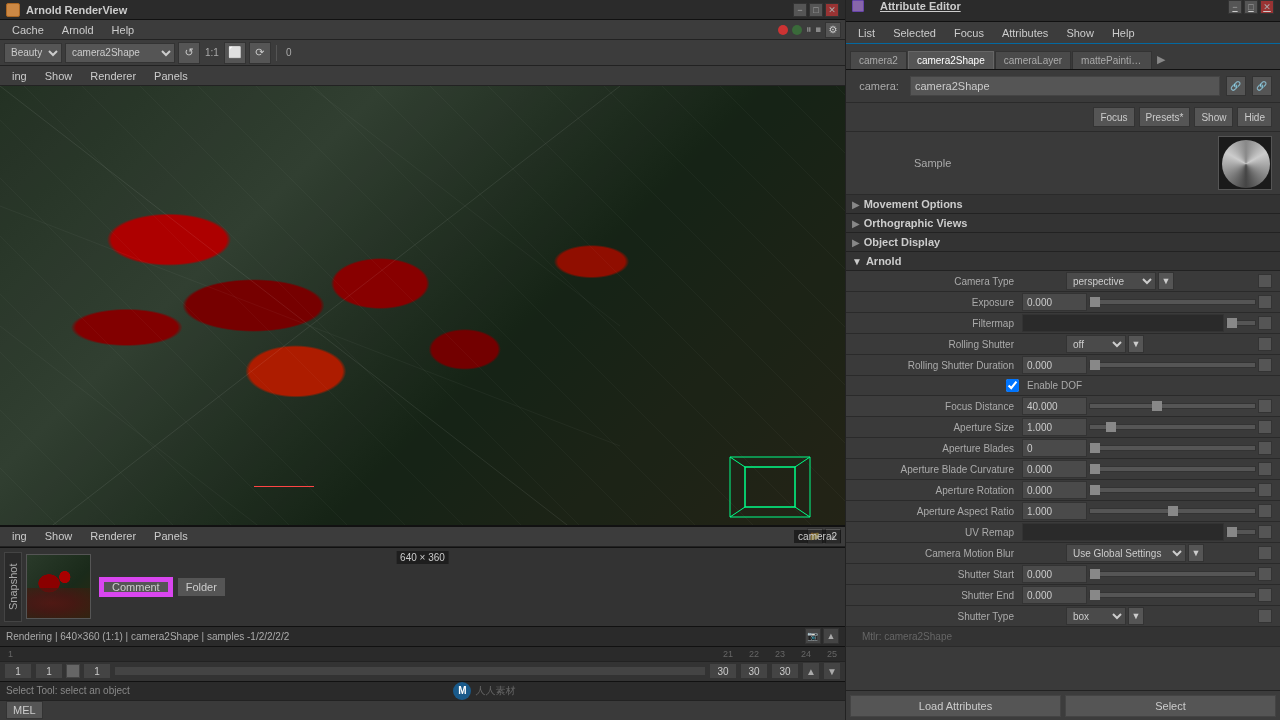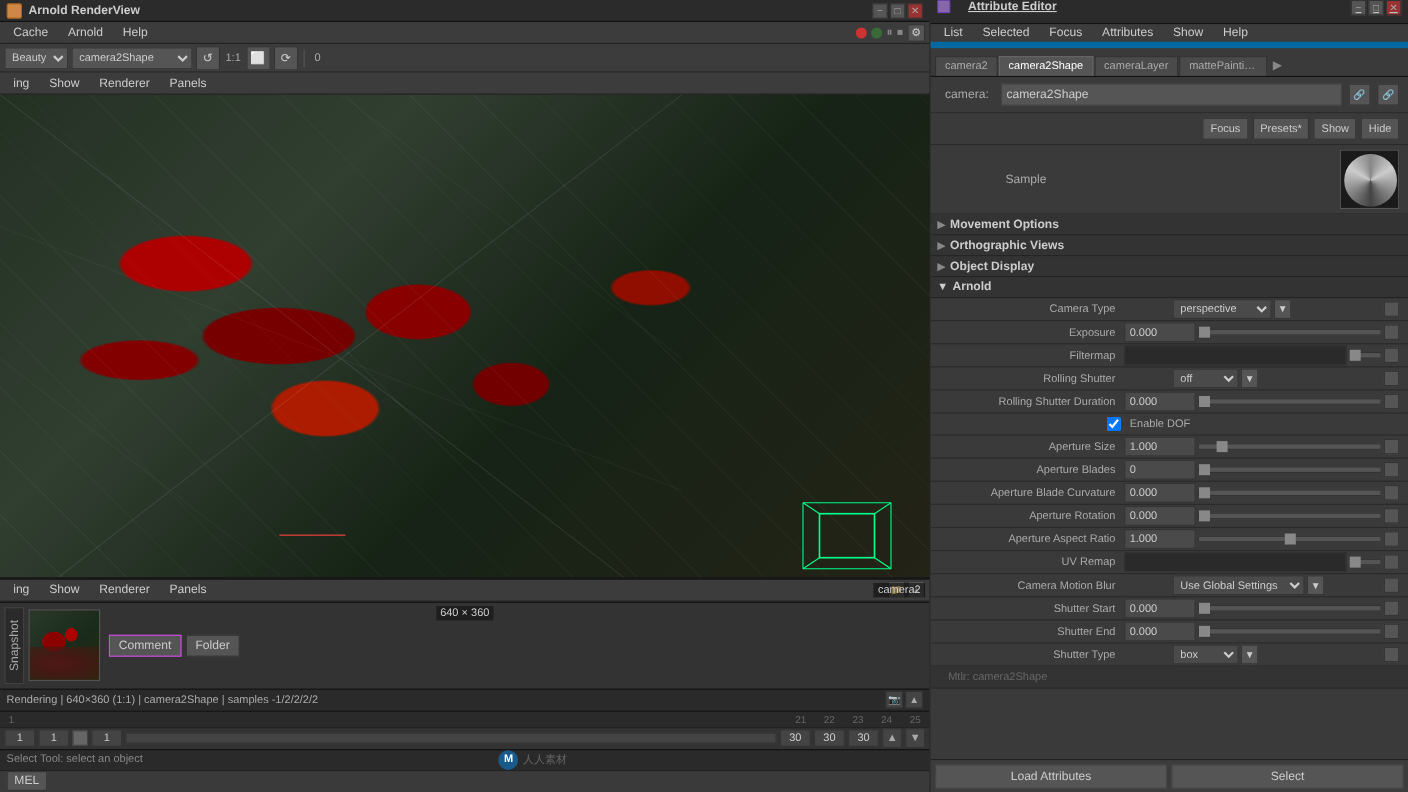--- a/index.html
+++ b/index.html
@@ -191,21 +191,21 @@
     <div style="display:flex; height:85px; background:#333; border-top:1px solid #111;">
       <div style="display:flex; align-items:center; padding:4px; gap:4px;">
         <div style="writing-mode:vertical-rl;transform:rotate(180deg);font-size:11px;color:#aaa;padding:4px 2px;background:#2a2a2a;border:1px solid #444;height:70px;display:flex;align-items:center;justify-content:center;">Snapshot</div>
         <div style="width:65px;height:65px;background:#2a2a2a;border:1px solid #555;overflow:hidden;cursor:pointer;position:relative;">
           <div style="width:100%;height:100%;background:radial-gradient(ellipse at 35% 45%, #8B0000 0%, #8B0000 18%, transparent 19%), radial-gradient(ellipse at 60% 35%, #aa0000 0%, #aa0000 10%, transparent 11%), linear-gradient(135deg, #2a3a2a 0%, #1a2a1a 60%, #2a2a10 100%);"></div>
           <div style="position:absolute;bottom:0;left:0;width:100%;height:30px;background:radial-gradient(ellipse at 40% 50%, #661111 0%, #551111 40%, #332211 100%);opacity:0.7;"></div>
         </div>
       </div>
       <div style="flex:1; display:flex; flex-direction:column; justify-content:center; padding:4px; gap:4px;">
         <div style="display:flex;gap:4px;">
-          <div style="background:#555;border:1px solid #d946ef;color:#ccc;height:20px;padding:0 8px;font-size:11px;cursor:pointer;display:flex;align-items:center;">Comment</div>
+          <div style="background:#555;border:5px solid #d946ef;color:#ccc;height:20px;padding:0 8px;font-size:11px;cursor:pointer;display:flex;align-items:center;">Comment</div>
           <div style="background:#555;border:1px solid #333;color:#ccc;height:20px;padding:0 8px;font-size:11px;cursor:pointer;display:flex;align-items:center;">Folder</div>
         </div>
       </div>
     </div>
 
     <div style="height:22px;background:#2a2a2a;border-top:1px solid #111;display:flex;align-items:center;padding:0 6px;gap:6px;">
       <span style="font-size:10px;color:#aaa;">Rendering | 640×360 (1:1) | camera2Shape | samples -1/2/2/2/2</span>
       <div style="margin-left:auto;display:flex;gap:2px;">
         <div style="width:16px;height:16px;background:#444;border:1px solid #333;display:flex;align-items:center;justify-content:center;font-size:9px;color:#aaa;cursor:pointer;">📷</div>
         <div style="width:16px;height:16px;background:#444;border:1px solid #333;display:flex;align-items:center;justify-content:center;font-size:9px;color:#aaa;cursor:pointer;">▲</div>
@@ -254,21 +254,21 @@
     <div style="background:#2b2b2b;height:22px;display:flex;padding:0 6px;gap:16px;border-bottom:1px solid #111;text-decoration:underline;">
       <div style="width:12px;height:12px;background:#8866aa;border:1px solid #6644aa;border-radius:1px;"></div>
       <span style="font-size:11px;color:#ccc;font-weight:bold;">Attribute Editor</span>
       <div style="margin-left:auto;display:flex;gap:2px;">
         <div class="win-btn">−</div>
         <div class="win-btn">□</div>
         <div class="win-btn" style="background:#933;">✕</div>
       </div>
     </div>
 
-    <div style="display:flex;align-items:center;background:#3c3c3c;height:22px;padding:0 4px;gap:2px;border-bottom:6px solid #0369a1;">
+    <div style="display:flex;align-items:center;background:#3c3c3c;height:22px;padding:0 4px;gap:2px;border-bottom:1px solid #0369a1;">
       <div class="menu-item">List</div>
       <div class="menu-item">Selected</div>
       <div class="menu-item">Focus</div>
       <div class="menu-item">Attributes</div>
       <div class="menu-item">Show</div>
       <div class="menu-item">Help</div>
     </div>
 
     <div class="tab-bar">
       <div class="tab">camera2</div>
@@ -368,20 +368,28 @@
           <input type="range" class="attr-slider" min="0" max="1" step="0.001" value="0" style="">
           <div class="attr-color-box"></div>
         </div>
       </div>
 
       <div class="attr-checkbox-row">
         <input type="checkbox" class="attr-checkbox" checked="" style="">
         <span style="font-size:10px;color:#aaa;">Enable DOF</span>
       </div>
 
+      <div class="attr-row" style="background:#3d3d3d;">
+        <span class="attr-label">Focus Distance</span>
+        <div class="attr-control">
+          <input type="text" class="attr-input" value="40.000" style="">
+          <input type="range" class="attr-slider" min="0" max="100" step="0.1" value="40" style="">
+          <div class="attr-color-box"></div>
+        </div>
+      </div>
 
       <div class="attr-row">
         <span class="attr-label">Aperture Size</span>
         <div class="attr-control">
           <input type="text" class="attr-input" value="1.000" style="">
           <input type="range" class="attr-slider" min="0" max="10" step="0.01" value="1" style="">
           <div class="attr-color-box"></div>
         </div>
       </div>
 

